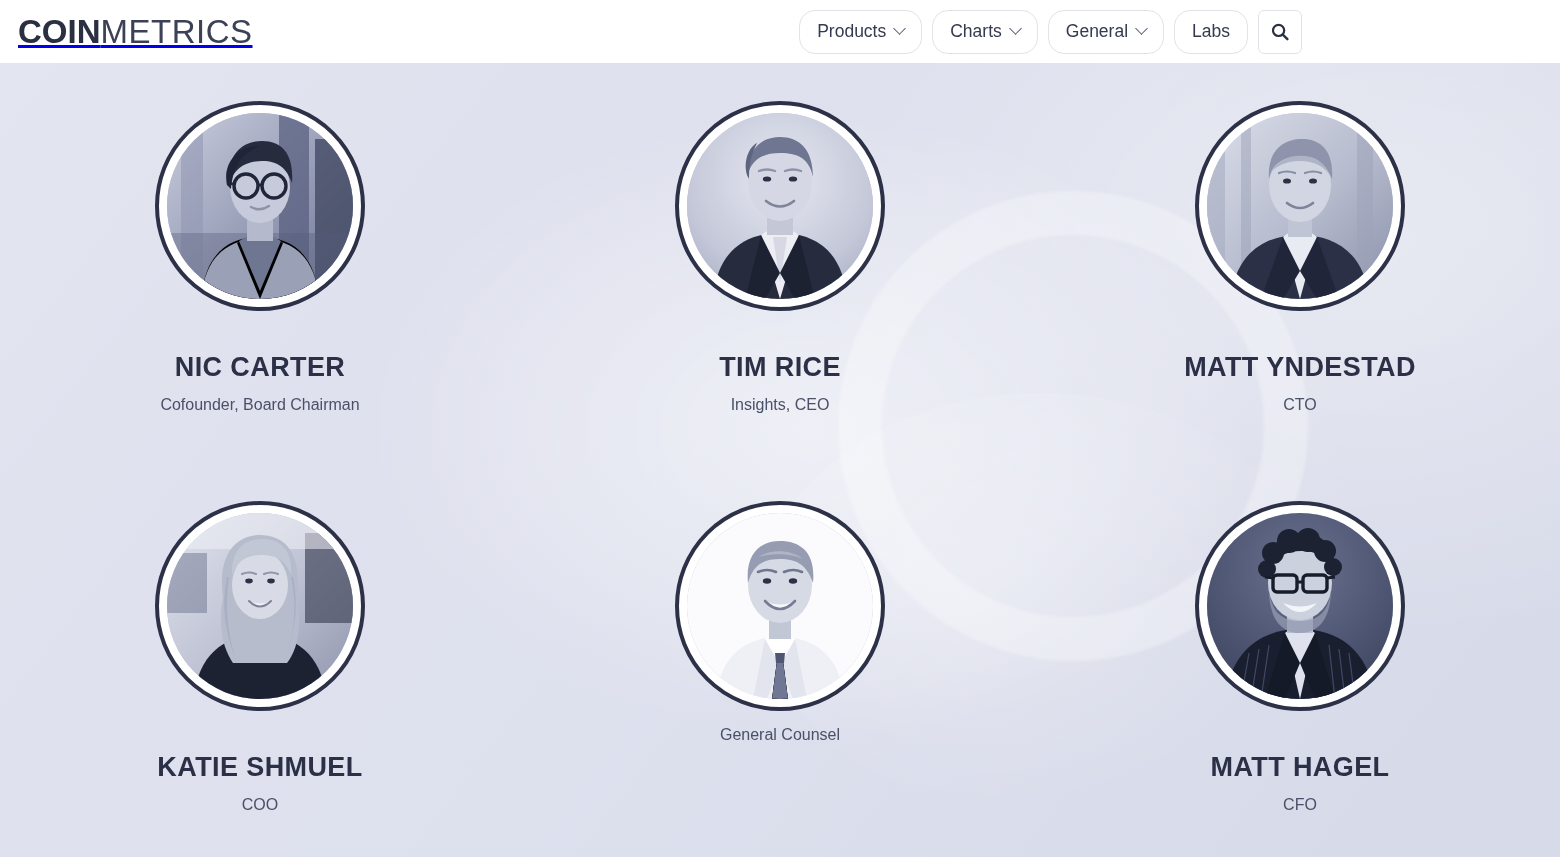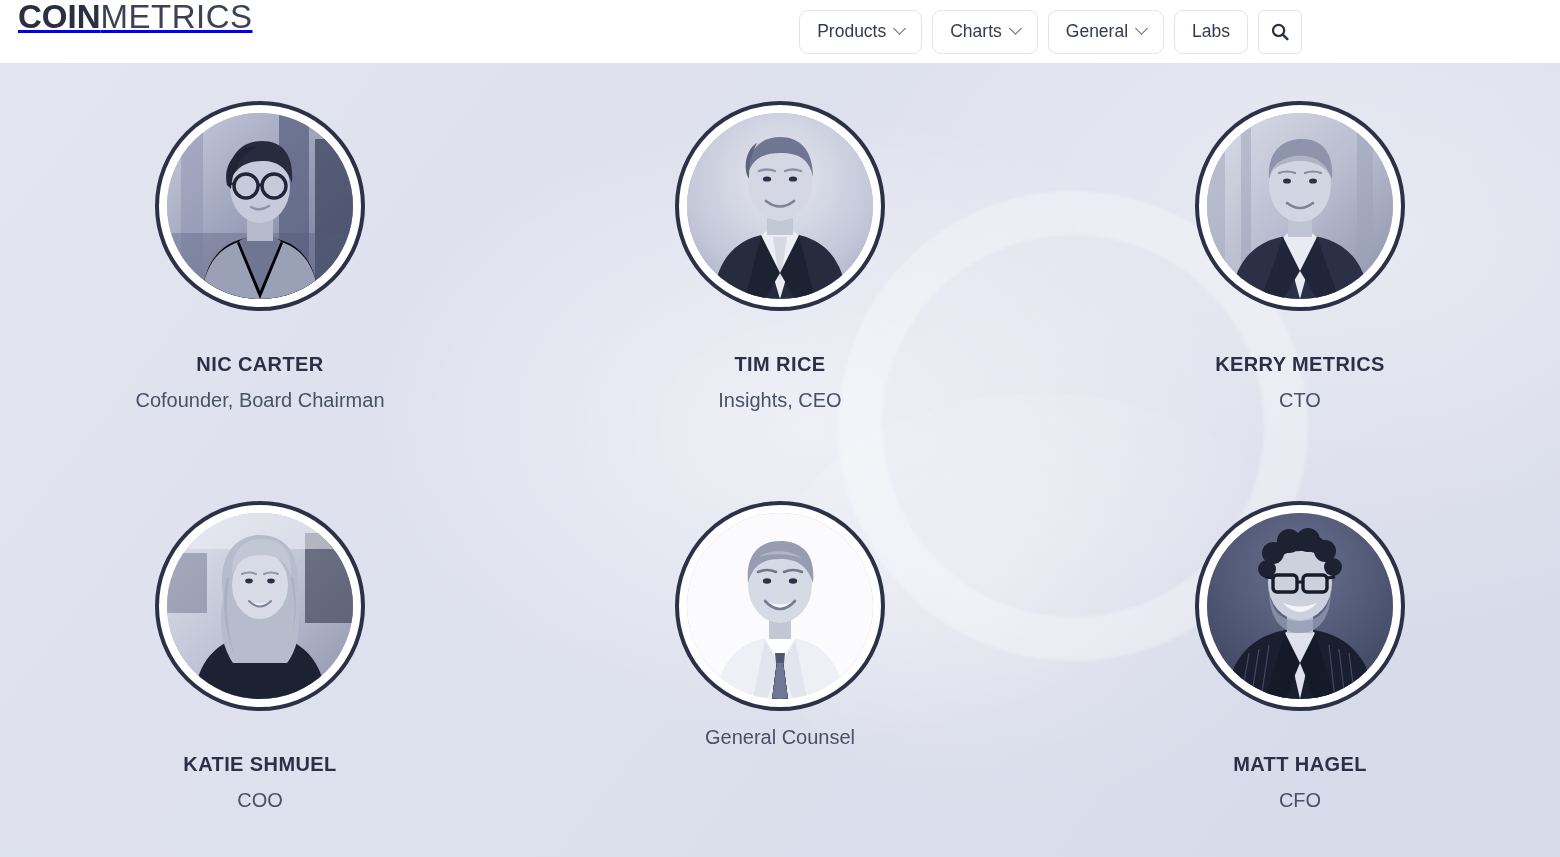--- a/index.html
+++ b/index.html
@@ -13,20 +13,21 @@
     background: #ffffff;
   }
 
   
   .site-header {
     position: relative;
     width: 1318px;
     height: 63px;
     background: #ffffff;
     display: flex;
+    align-items: center;
     padding: 0 16px 0 18px;
     z-index: 30;
   }
 
   .brand-logo {
     display: flex;
     align-items: baseline;
     font-size: 33px;
     letter-spacing: 0.5px;
     line-height: 1;
@@ -53,21 +54,21 @@
   }
 
   .nav-item {
     display: inline-flex;
     align-items: center;
     gap: 9px;
     height: 44px;
     padding: 0 17px;
     background: #ffffff;
     border: 1px solid #e2e3e9;
-    border-radius: 9px;
+    border-radius: 16px;
     color: #353a50;
     font-size: 17.5px;
     font-weight: 400;
     line-height: 1;
     cursor: pointer;
     white-space: nowrap;
   }
 
   .chevron-down {
     display: inline-block;
@@ -165,32 +166,32 @@
     width: 186px;
     height: 186px;
     border-radius: 50%;
     overflow: hidden;
     background: #b9bdd0;
   }
   .portrait-photo svg { display: block; width: 100%; height: 100%; }
 
   .member-name {
     margin-top: 43px;
-    font-size: 20px;
+    font-size: 27px;
     font-weight: 700;
     letter-spacing: 0.4px;
     color: #2b3047;
     line-height: 1;
     text-align: center;
     white-space: nowrap;
   }
 
   .member-role {
     margin-top: 16px;
-    font-size: 20px;
+    font-size: 16px;
     font-weight: 400;
     color: #4a5068;
     line-height: 1;
     text-align: center;
     white-space: nowrap;
   }
 </style>
 </head>
 <body>
 
@@ -359,21 +360,21 @@
             <ellipse cx="106" cy="68" rx="4" ry="2.6" fill="#2c3147"></ellipse>
             <path d="M72 60 Q80 57 88 60" fill="none" stroke="#7c melts" stroke-width="2"></path>
             <path d="M72 60 Q80 57 88 60" fill="none" stroke="#878da2" stroke-width="2.2" stroke-linecap="round"></path>
             <path d="M98 60 Q106 57 114 60" fill="none" stroke="#878da2" stroke-width="2.2" stroke-linecap="round"></path>
 
             <path d="M80 90 Q93 100 106 90" fill="none" stroke="#7b melts" stroke-width="2"></path>
             <path d="M80 90 Q93 100 106 90" fill="none" stroke="#7e8399" stroke-width="2.6" stroke-linecap="round"></path>
           </svg>
         </div>
       </div>
-      <div class="member-name">KERRY METRICS</div>
+      <div class="member-name">MATT YNDESTAD</div>
       <div class="member-role">CTO</div>
     </div>
 
     <div class="team-member">
       <div class="member-portrait">
         <div class="portrait-photo" title="Katie Chase portrait">
           <svg viewBox="0 0 186 186" preserveAspectRatio="xMidYMid slice">
             <defs>
               <linearGradient id="bg3" x1="0" y1="0" x2="1" y2="1">
                 <stop offset="0%" stop-color="#e2e4ee"></stop>

